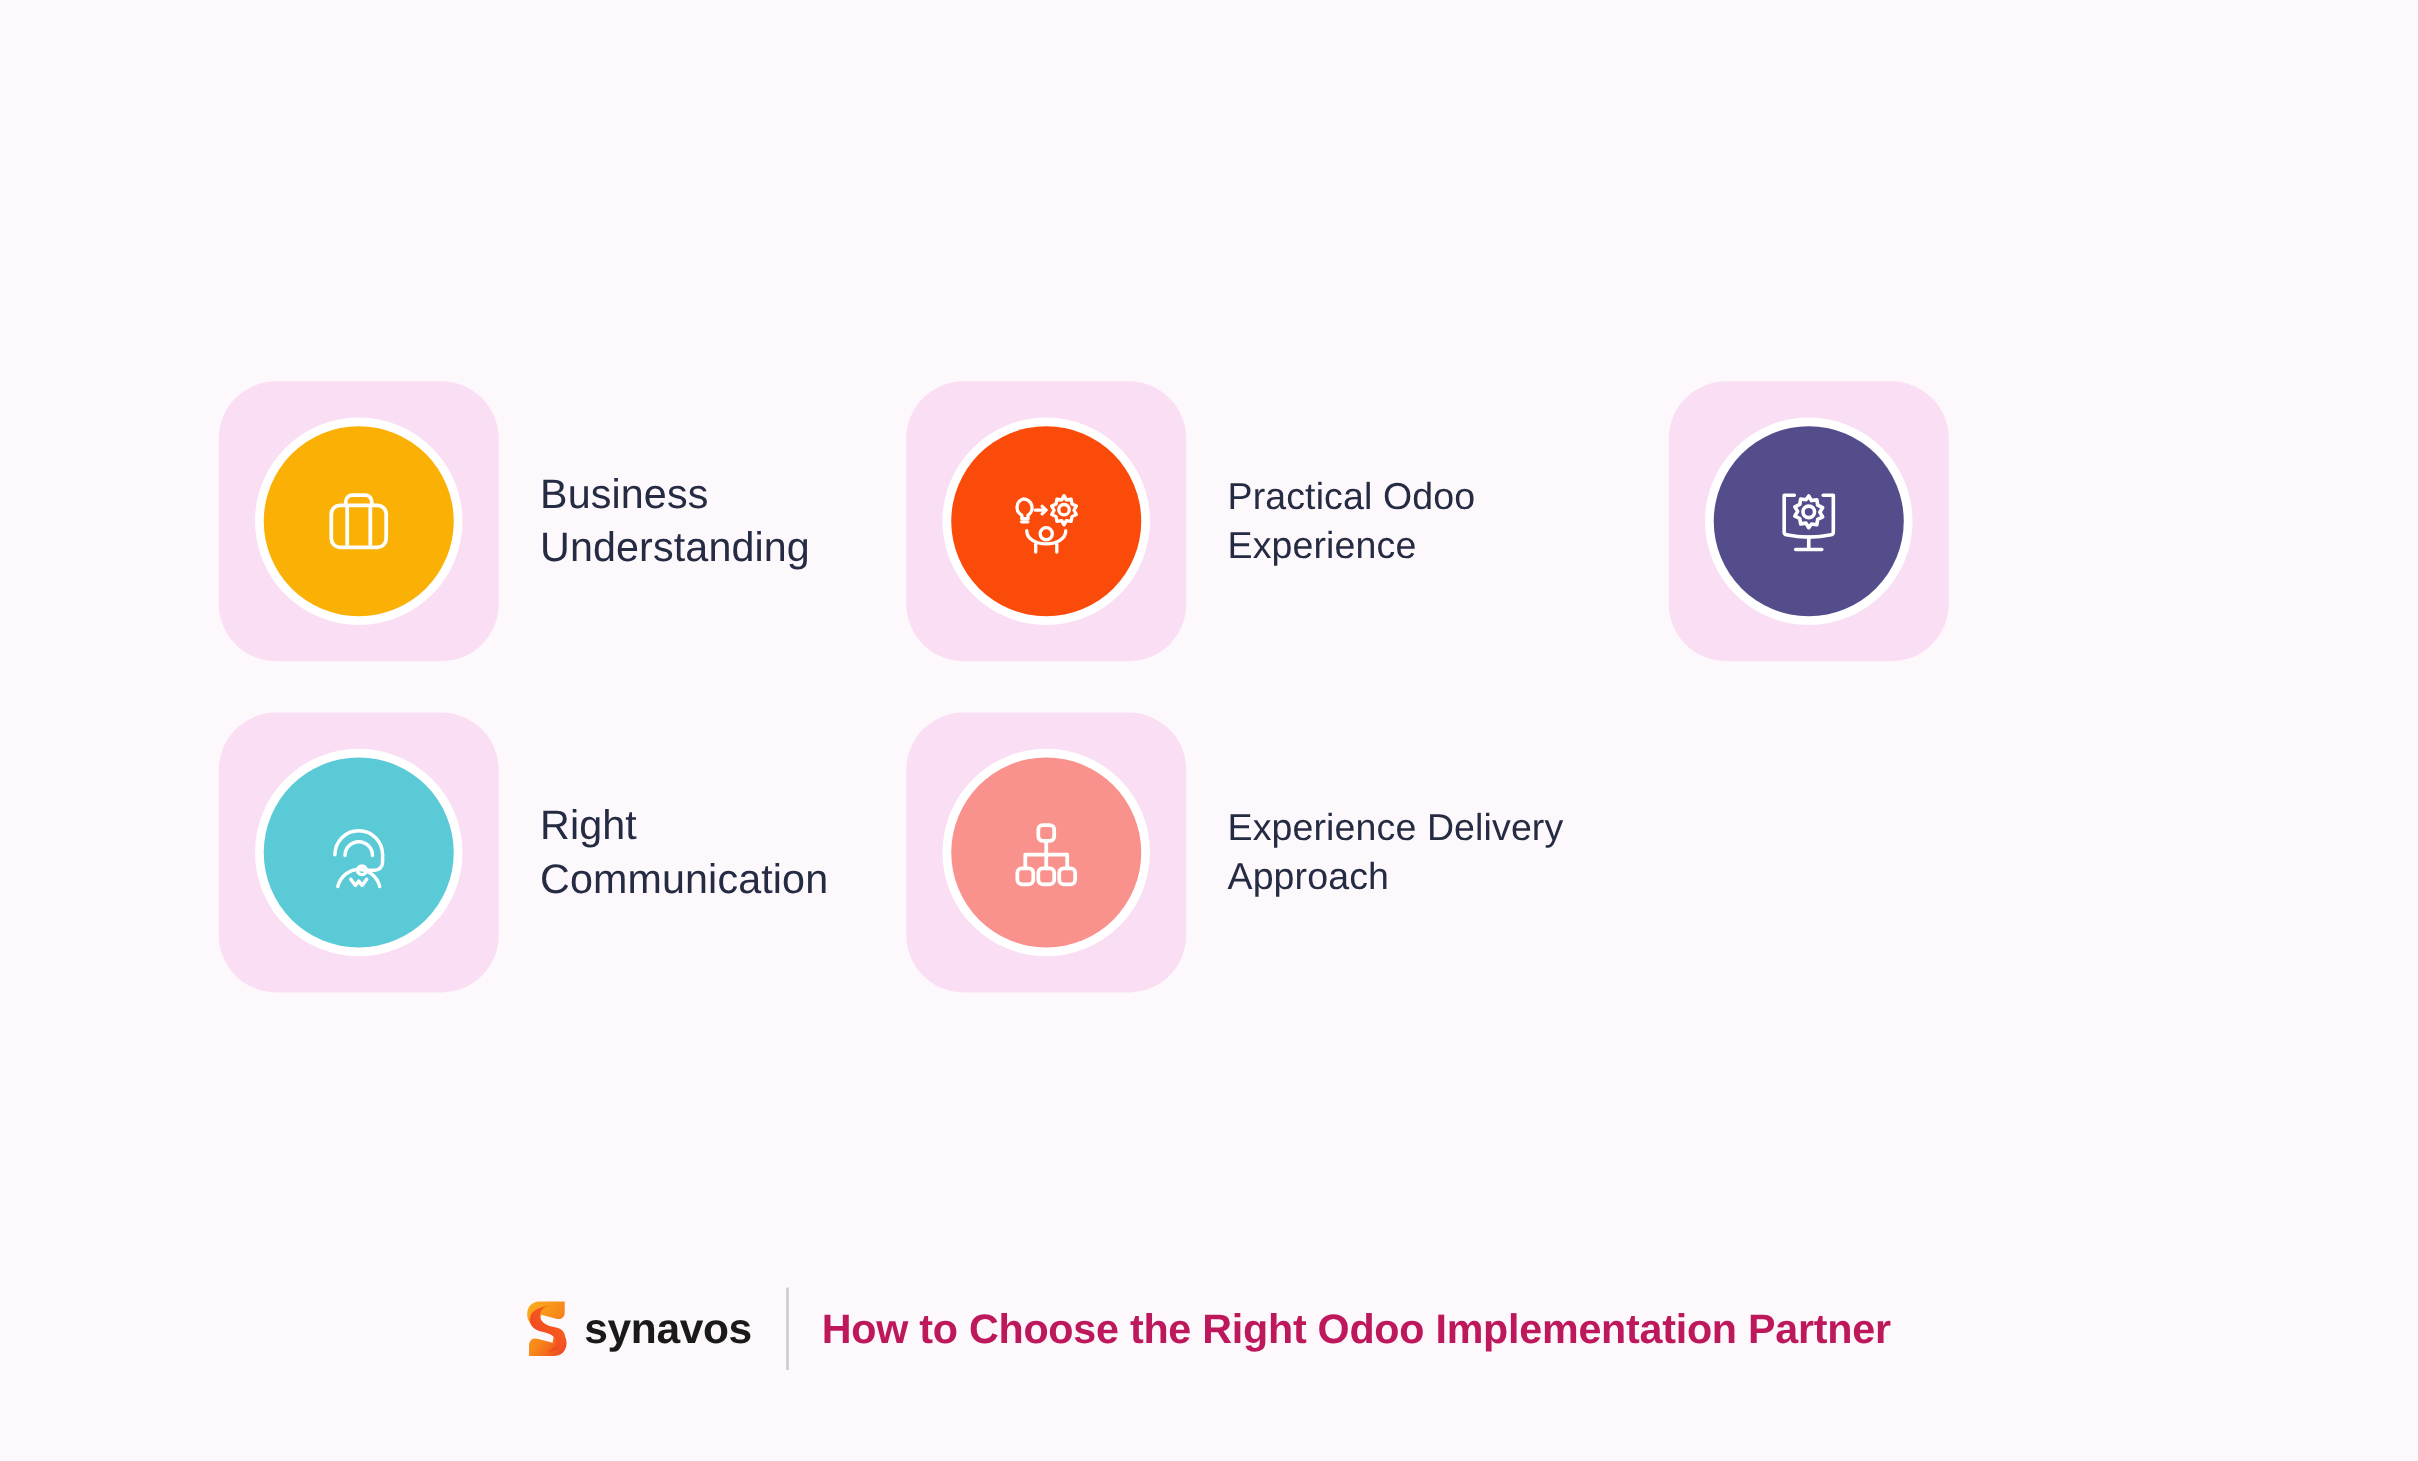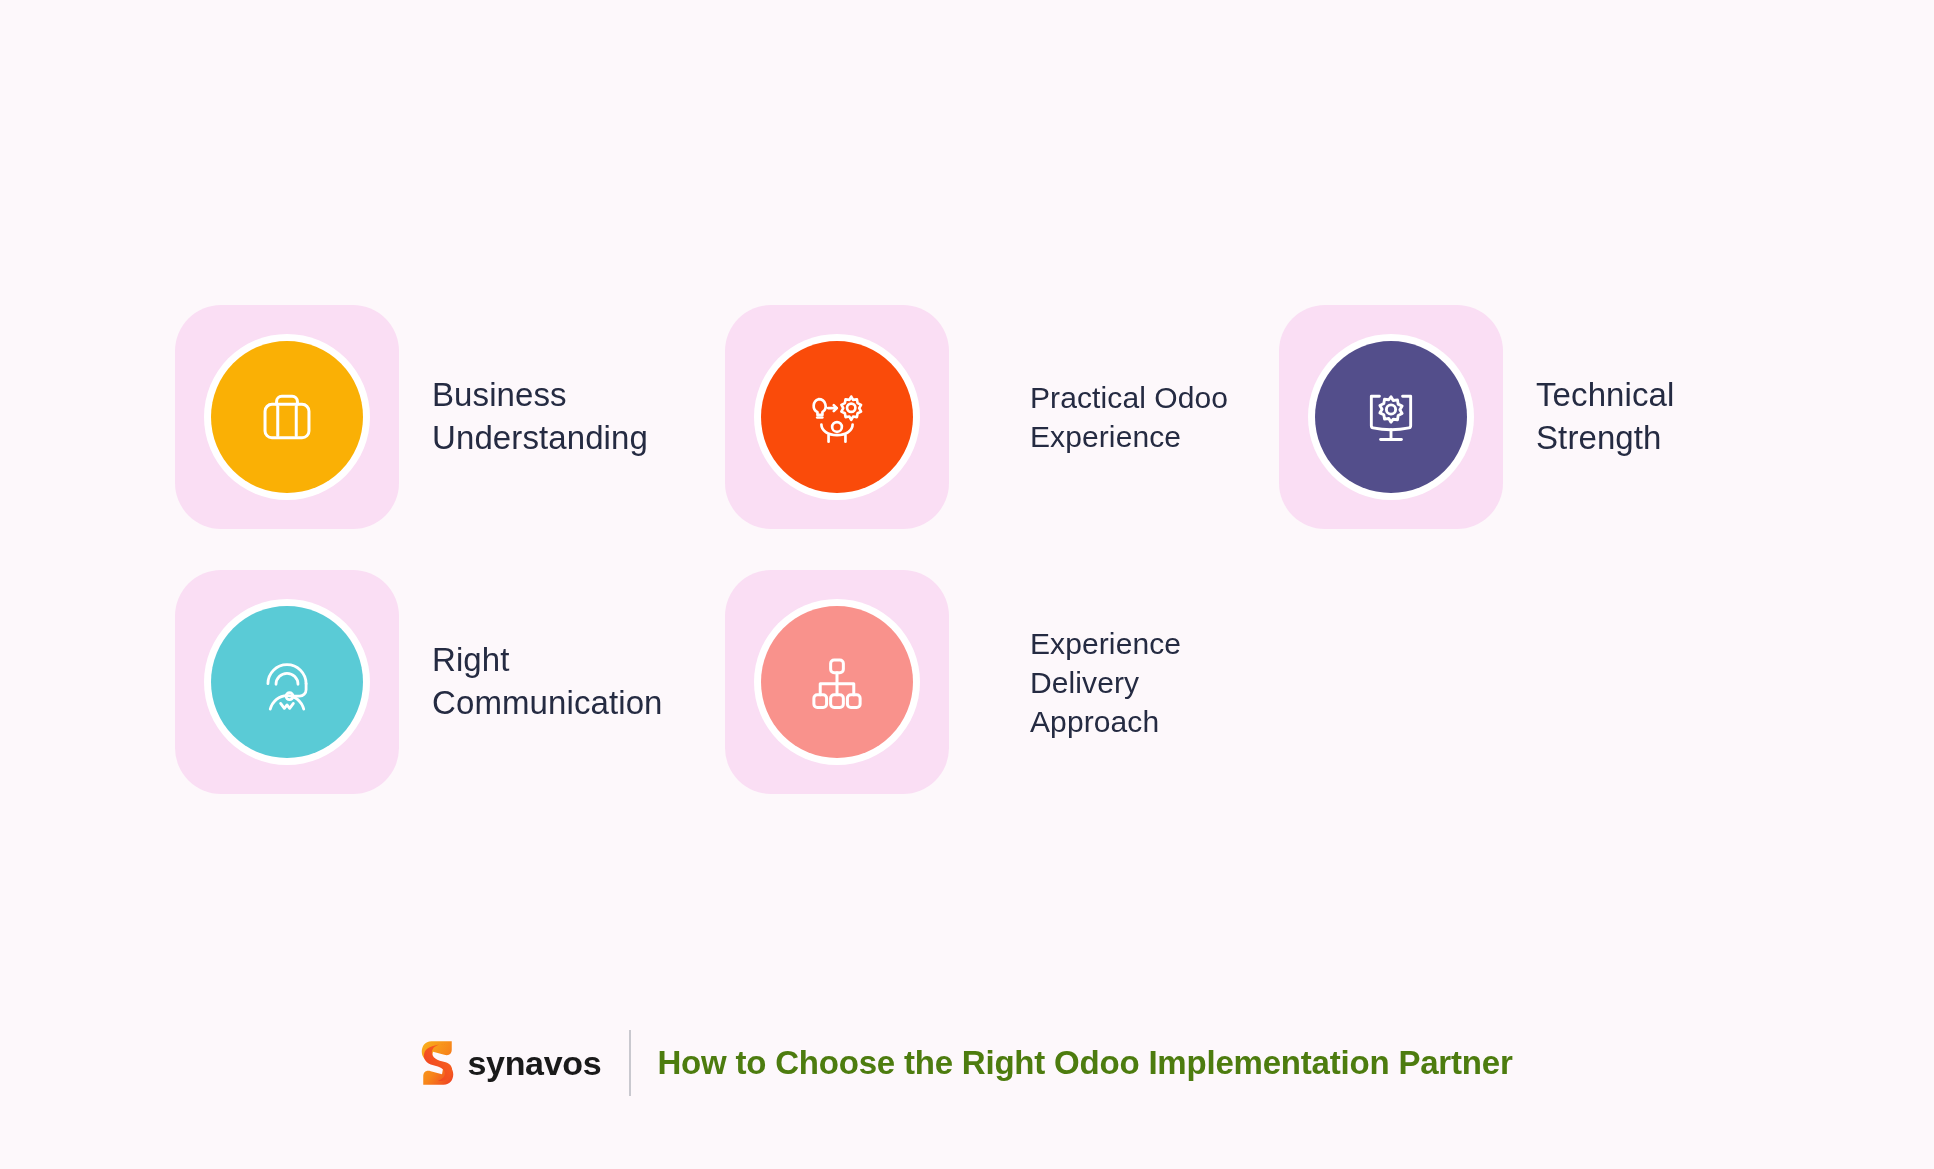--- a/index.html
+++ b/index.html
@@ -39,21 +39,21 @@
   .row-1 { margin-bottom: 0px; }
 
   .card {
     display: flex;
     align-items: center;
     flex: 0 0 auto;
   }
 
   
   .slot-1 { width: 550px; }
-  .slot-2 { width: 554px; gap: 48px; }
+  .slot-2 { width: 610px; }
   .slot-3 { width: 520px; }
 
   .tile {
     width: 224px;
     height: 224px;
     border-radius: 46px;
     background: #fadef4;
     display: flex;
     align-items: center;
     justify-content: center;
@@ -142,21 +142,21 @@
     width: 2px;
     height: 66px;
     background: #c9c9cf;
     margin: 0 26px 0 28px;
     flex: 0 0 auto;
   }
 
   .footer-title {
     font-size: 33px;
     font-weight: 700;
-    color: #4d7c0f;
+    color: #be185d;
     letter-spacing: -0.2px;
     white-space: nowrap;
   }
 </style>
 </head>
 <body>
 
 <div id="infographic">
 
   <div class="grid">
@@ -216,21 +216,20 @@
                 <path d="M22 14h-7v25.5c0 .9.6 1.7 1.5 1.9 4.7 1 10.1 1.6 15.5 1.6s10.8-.6 15.5-1.6c.9-.2 1.5-1 1.5-1.9V14h-7"></path>
                 <path d="M32 43v7.5"></path>
                 <path d="M23 51.5h18"></path>
 
                 <circle cx="32" cy="25.5" r="4"></circle>
                 <path d="M32 14.5l1.9 3.2 3.7-.5.6 3.7 3.4 1.7-1.9 3.2 1.9 3.2-3.4 1.7-.6 3.7-3.7-.5L32 36.5l-1.9-3.2-3.7.5-.6-3.7-3.4-1.7 1.9-3.2-1.9-3.2 3.4-1.7.6-3.7 3.7.5Z"></path>
               </svg>
             </div>
           </div>
         </div>
-        <div class="card-label">Technical Strength</div>
       </div>
 
     </div>
 
     <div class="row row-2">
 
       <div class="card slot-1">
         <div class="tile">
           <div class="ring">
             <div class="disc" style="background:#5acbd6">

